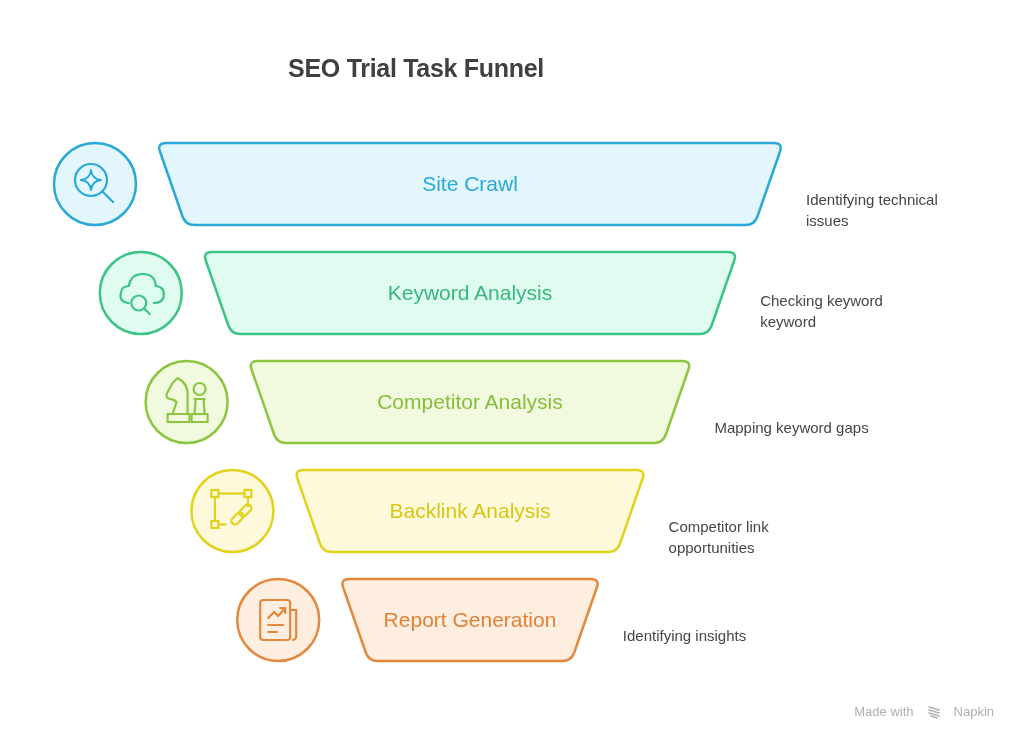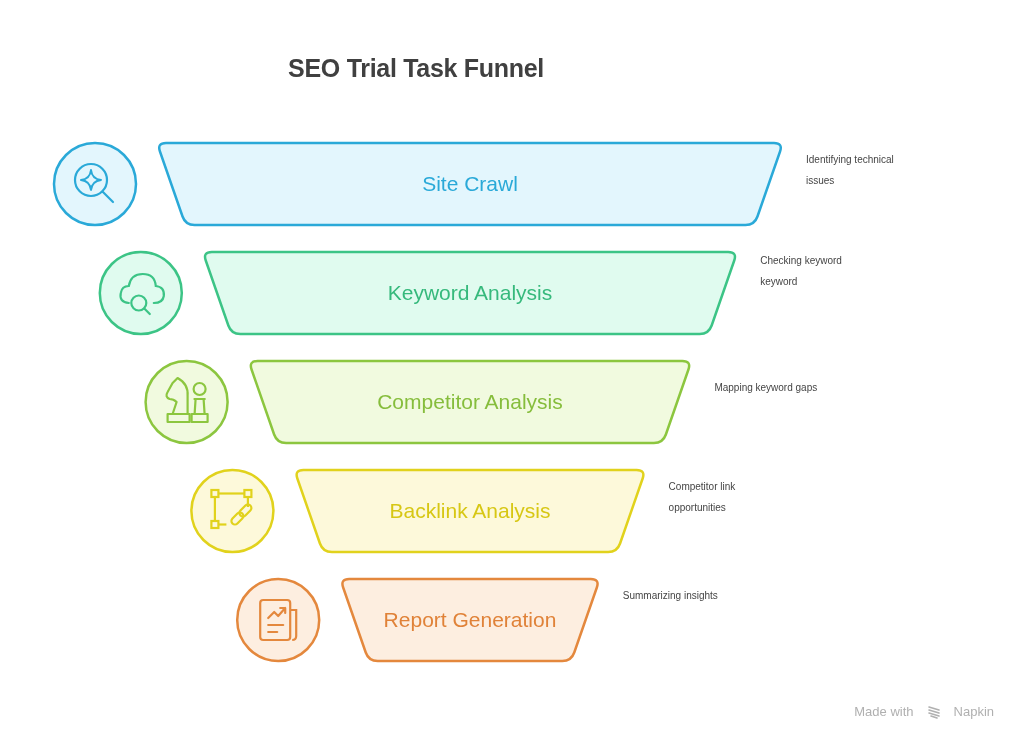--- a/index.html
+++ b/index.html
@@ -2,21 +2,21 @@
 <html><head>
 <meta charset="utf-8">
 <style>
   html, body { margin: 0; padding: 0; background: #ffffff; }
   body { width: 1024px; height: 744px; position: relative; overflow: hidden;
          font-family: "Liberation Sans", "DejaVu Sans", sans-serif; }
   #title { position: absolute; top: 54px; left: 0; width: 832px; text-align: center;
            font-size: 25px; font-weight: bold; color: #404040; letter-spacing: -0.3px; }
   #stage { position: absolute; left: 0; top: 0; }
   .stage-label { font-size: 21px; }
-  .desc { position: absolute; font-size: 10px; color: #454545; line-height: 21px; }
+  .desc { position: absolute; font-size: 15px; color: #454545; line-height: 21px; margin-top: 40px; }
   #credit { position: absolute; right: 30px; top: 704px; font-size: 13px; color: #b0b0b0;
             display: flex; align-items: center; gap: 13px; }
 </style>
 </head>
 <body>
 
 <div id="title">SEO Trial Task Funnel</div>
 
 <svg id="stage" width="1024" height="744">
   <g id="rows">
@@ -103,21 +103,21 @@
       <div>keyword</div>
     </div>
     <div class="desc" style="left: 714.4px; top: 377px;">
       <div>Mapping keyword gaps</div>
     </div>
     <div class="desc" style="left: 668.6px; top: 476px;">
       <div>Competitor link</div>
       <div>opportunities</div>
     </div>
     <div class="desc" style="left: 622.8px; top: 585px;">
-      <div>Summarizing insights</div>
+      <div>Identifying insights</div>
     </div>
   </div>
 
 <div id="credit">
   <span>Made with</span>
   <svg width="14" height="14" viewBox="0 0 14 14">
     <path d="M2 2 L12 5 M2 5 L12 8 M2 8 L12 11 M4 11 L10 13" stroke="#b0b0b0" stroke-width="1.6" fill="none" stroke-linecap="round"></path>
   </svg>
   <span>Napkin</span>
 </div>

